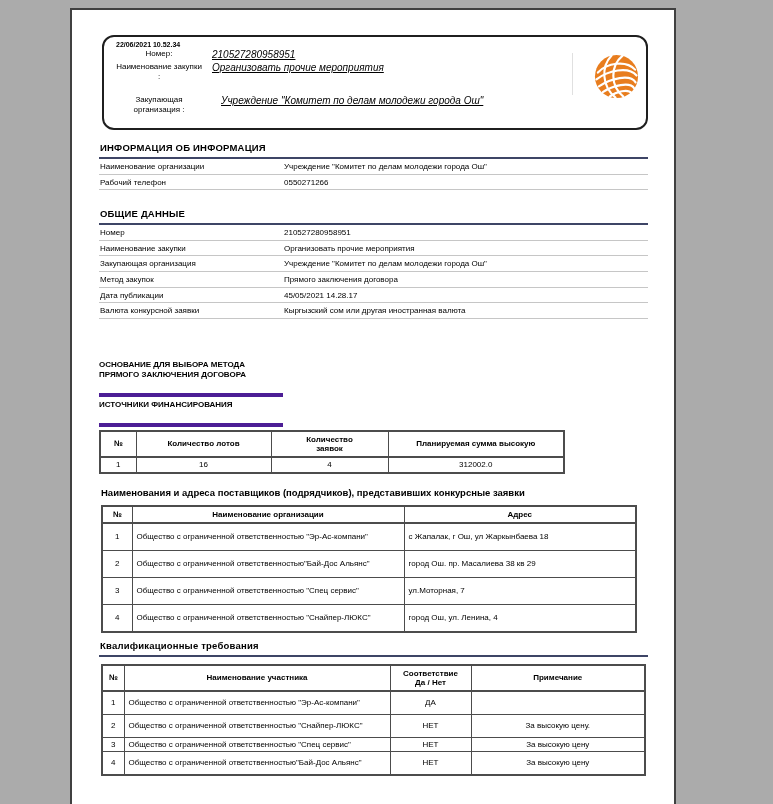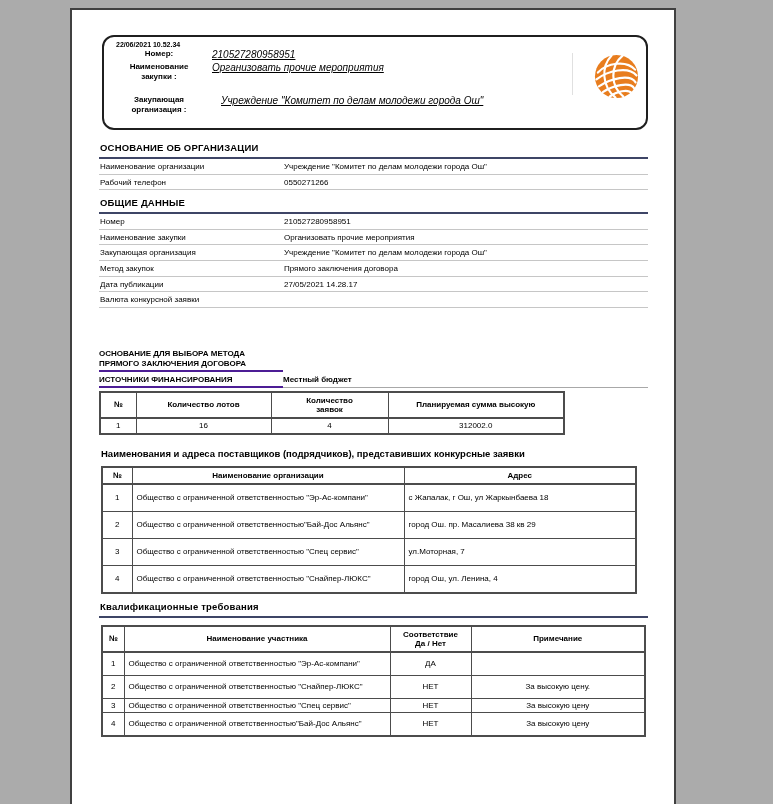--- a/index.html
+++ b/index.html
@@ -21,41 +21,41 @@
     position:relative;box-sizing:border-box;
     margin-left:3px;height:95px;
     border:2px solid #1f1f1f;border-radius:12px;
     padding:4px 12px 0 12px;
   }
   .printed-at{font-size:7px;font-weight:bold;}
   .hrow{display:flex;align-items:flex-start;}
   .hrow.r1{margin-top:1px;}
   .hrow.r2{margin-top:1px;}
   .hrow.r3{margin-top:14px;gap:9px;}
-  .hlabel{flex:0 0 86px;text-align:center;font-weight:bold;font-size:8px;line-height:1.2;}
+  .hlabel{flex:0 0 86px;text-align:center;font-weight:normal;font-size:8px;line-height:1.2;}
   .hvalue{margin-left:10px;font-size:10px;font-style:italic;text-decoration:underline;line-height:1.2;}
   .hdivider{position:absolute;right:73px;top:16px;width:1px;height:42px;background:#e0e0e0;}
   .hlogo{position:absolute;right:6px;top:16px;width:47px;height:47px;}
 
   
   .section-title{
     font-weight:bold;font-size:9.5px;letter-spacing:.2px;
     padding:0 0 4px 1px;border-bottom:2px solid #3e4566;
   }
   .sec-org{margin-top:12px;}
-  .sec-general{margin-top:7px;}
+  .sec-general{margin-top:18px;}
   .info-row{display:flex;font-size:8px;line-height:1.2;
     padding:3px 0 2px 1px;border-bottom:1px solid #c6c6c6;}
   .info-label{flex:0 0 184px;}
   .info-value{flex:1;}
 
   
   .basis{margin-top:41px;}
   .basis-row{display:flex;font-size:8px;font-weight:bold;line-height:1.25;margin-bottom:3px;}
-  .basis-label{flex:0 0 164px;padding-right:20px;border-bottom:2px solid #4c1d95;padding-bottom:1px;}
+  .basis-label{flex:0 0 164px;padding-right:20px;border-bottom:4px solid #4c1d95;padding-bottom:13px;}
   .basis-value{flex:1;border-bottom:1px solid #a8a8a8;padding-bottom:1px;}
 
   
   table{border-collapse:collapse;table-layout:fixed;}
   th,td{border:1px solid #4c4c4c;overflow:hidden;}
   table.doc{border:2px solid #4c4c4c;}
   th{font-size:8px;font-weight:bold;text-align:center;vertical-align:middle;padding:3px 2px;border-bottom-width:2px;}
   td{font-size:8px;padding:1px 4px;vertical-align:middle;}
   .c{text-align:center;}
 
@@ -110,21 +110,21 @@
             <path d="M10 40 C 20 33, 38 29, 42 36"></path>
             <path d="M17 44.5 C 24 39, 36 36.5, 39.5 41"></path>
             <path d="M19 2.5 C 8 14, 9 34, 23 45.5"></path>
             <path d="M30 3 C 18 13, 17 33, 31 44.5"></path>
           </g>
         </svg>
       </div>
     </div>
 
     <div class="sec-org">
-      <div class="section-title">ОСНОВАНИЕ ОБ ОРГАНИЗАЦИИ</div>
+      <div class="section-title">ИНФОРМАЦИЯ ОБ ИНФОРМАЦИЯ</div>
       <div class="info-row">
         <div class="info-label">Наименование организации</div>
         <div class="info-value">Учреждение "Комитет по делам молодежи города Ош"</div>
       </div>
       <div class="info-row">
         <div class="info-label">Рабочий телефон</div>
         <div class="info-value">0550271266</div>
       </div>
     </div>
 
@@ -141,34 +141,34 @@
       <div class="info-row">
         <div class="info-label">Закупающая организация</div>
         <div class="info-value">Учреждение "Комитет по делам молодежи города Ош"</div>
       </div>
       <div class="info-row">
         <div class="info-label">Метод закупок</div>
         <div class="info-value">Прямого заключения договора</div>
       </div>
       <div class="info-row">
         <div class="info-label">Дата публикации</div>
-        <div class="info-value">27/05/2021 14.28.17</div>
+        <div class="info-value">45/05/2021 14.28.17</div>
       </div>
       <div class="info-row">
         <div class="info-label">Валюта конкурсной заявки</div>
+        <div class="info-value">Кыргызский сом или другая иностранная валюта</div>
       </div>
     </div>
 
     <div class="basis">
       <div class="basis-row">
         <div class="basis-label">ОСНОВАНИЕ ДЛЯ ВЫБОРА МЕТОДА ПРЯМОГО ЗАКЛЮЧЕНИЯ ДОГОВОРА</div>
       </div>
       <div class="basis-row">
         <div class="basis-label">ИСТОЧНИКИ ФИНАНСИРОВАНИЯ</div>
-        <div class="basis-value">Местный бюджет</div>
       </div>
     </div>
 
     <table class="doc lots-table">
       <colgroup>
           <col style="width:36px">
           <col style="width:135px">
           <col style="width:117px">
           <col style="width:176px">
         </colgroup>

